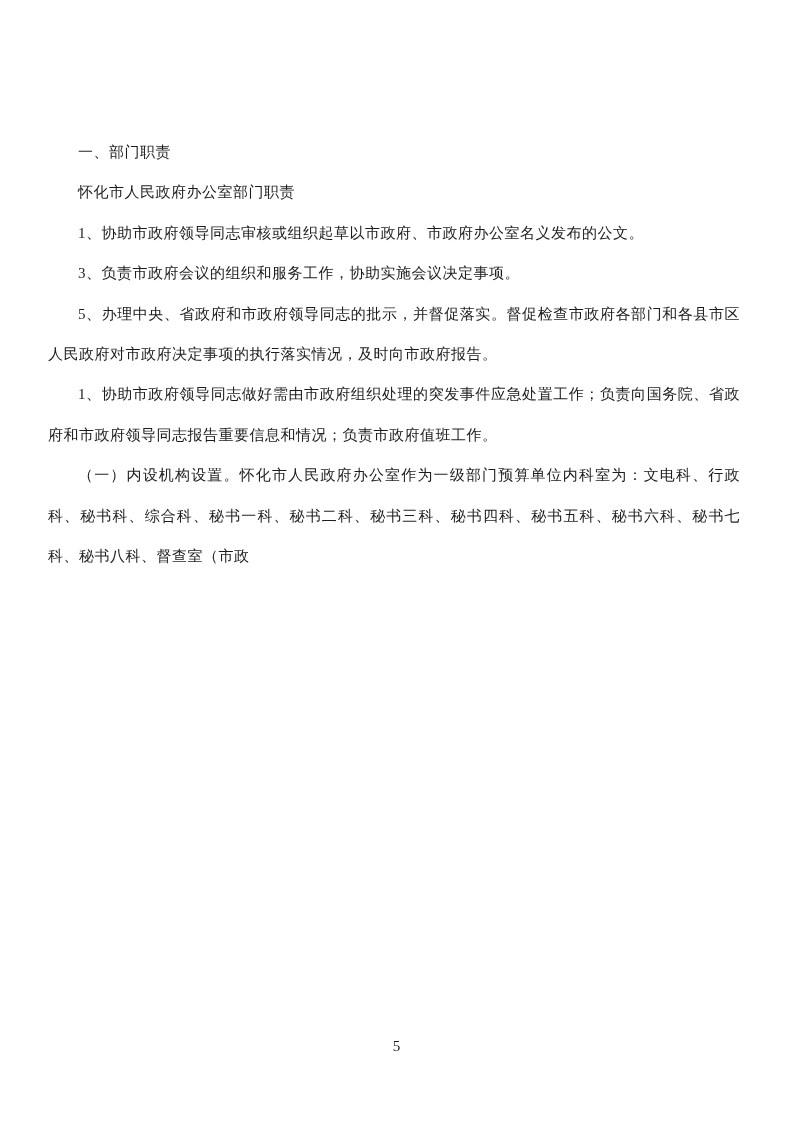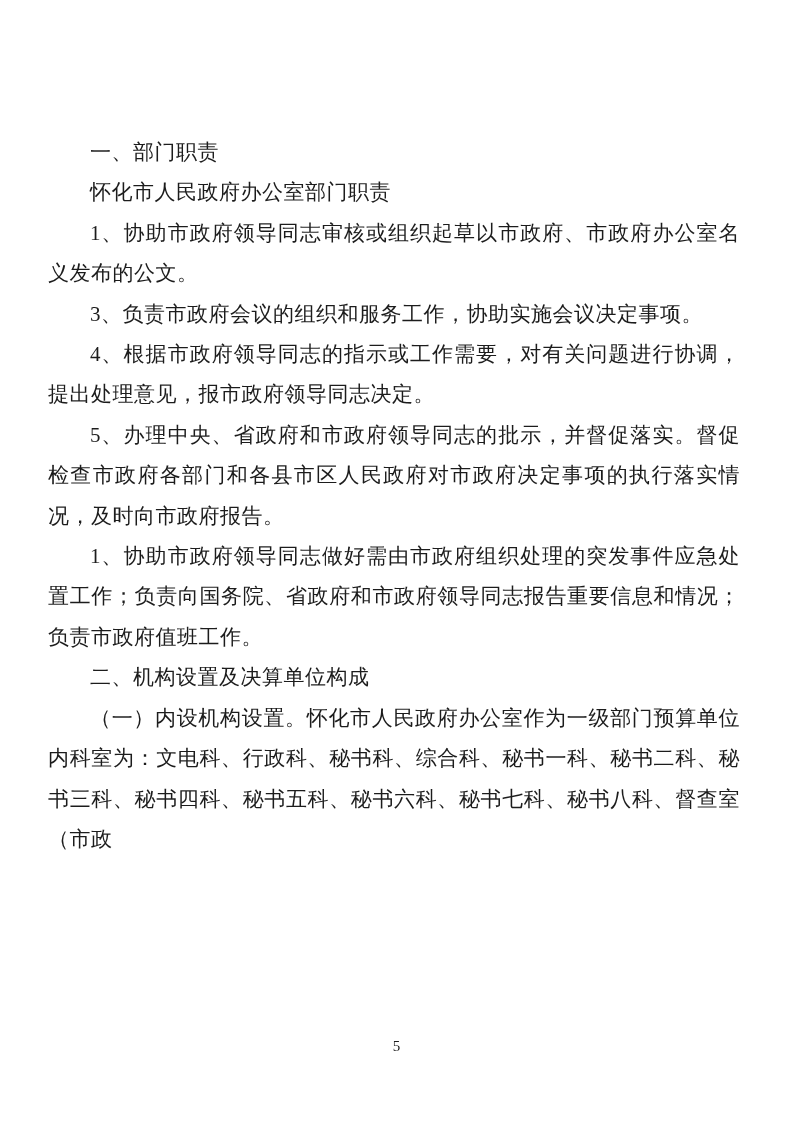--- a/index.html
+++ b/index.html
@@ -17,21 +17,21 @@
   }
   .doc-body {
     position: absolute;
     left: 48px;
     top: 132px;
     width: 692px;
     color: #1c1c1c;
   }
   .para {
     margin: 0;
-    font-size: 21px;
+    font-size: 15px;
     line-height: 40.4px;
     text-indent: 2em;
     text-align: justify;
     text-justify: inter-character;
     letter-spacing: 0.5px;
     word-break: break-all;
   }
   .page-footer {
     position: absolute;
     left: 0;
@@ -45,20 +45,18 @@
 </style>
 </head>
 <body>
 
 <div class="page">
   <div class="doc-body">
     <p class="para">一、部门职责</p>
     <p class="para">怀化市人民政府办公室部门职责</p>
     <p class="para">1、协助市政府领导同志审核或组织起草以市政府、市政府办公室名义发布的公文。</p>
     <p class="para">3、负责市政府会议的组织和服务工作，协助实施会议决定事项。</p>
-    <p class="para">4、根据市政府领导同志的指示或工作需要，对有关问题进行协调，提出处理意见，报市政府领导同志决定。</p>
     <p class="para">5、办理中央、省政府和市政府领导同志的批示，并督促落实。督促检查市政府各部门和各县市区人民政府对市政府决定事项的执行落实情况，及时向市政府报告。</p>
     <p class="para">1、协助市政府领导同志做好需由市政府组织处理的突发事件应急处置工作；负责向国务院、省政府和市政府领导同志报告重要信息和情况；负责市政府值班工作。</p>
-    <p class="para">二、机构设置及决算单位构成</p>
     <p class="para">（一）内设机构设置。怀化市人民政府办公室作为一级部门预算单位内科室为：文电科、行政科、秘书科、综合科、秘书一科、秘书二科、秘书三科、秘书四科、秘书五科、秘书六科、秘书七科、秘书八科、督查室（市政</p>
   </div>
   <div class="page-footer">5</div>
 </div>
 
 </body></html>

